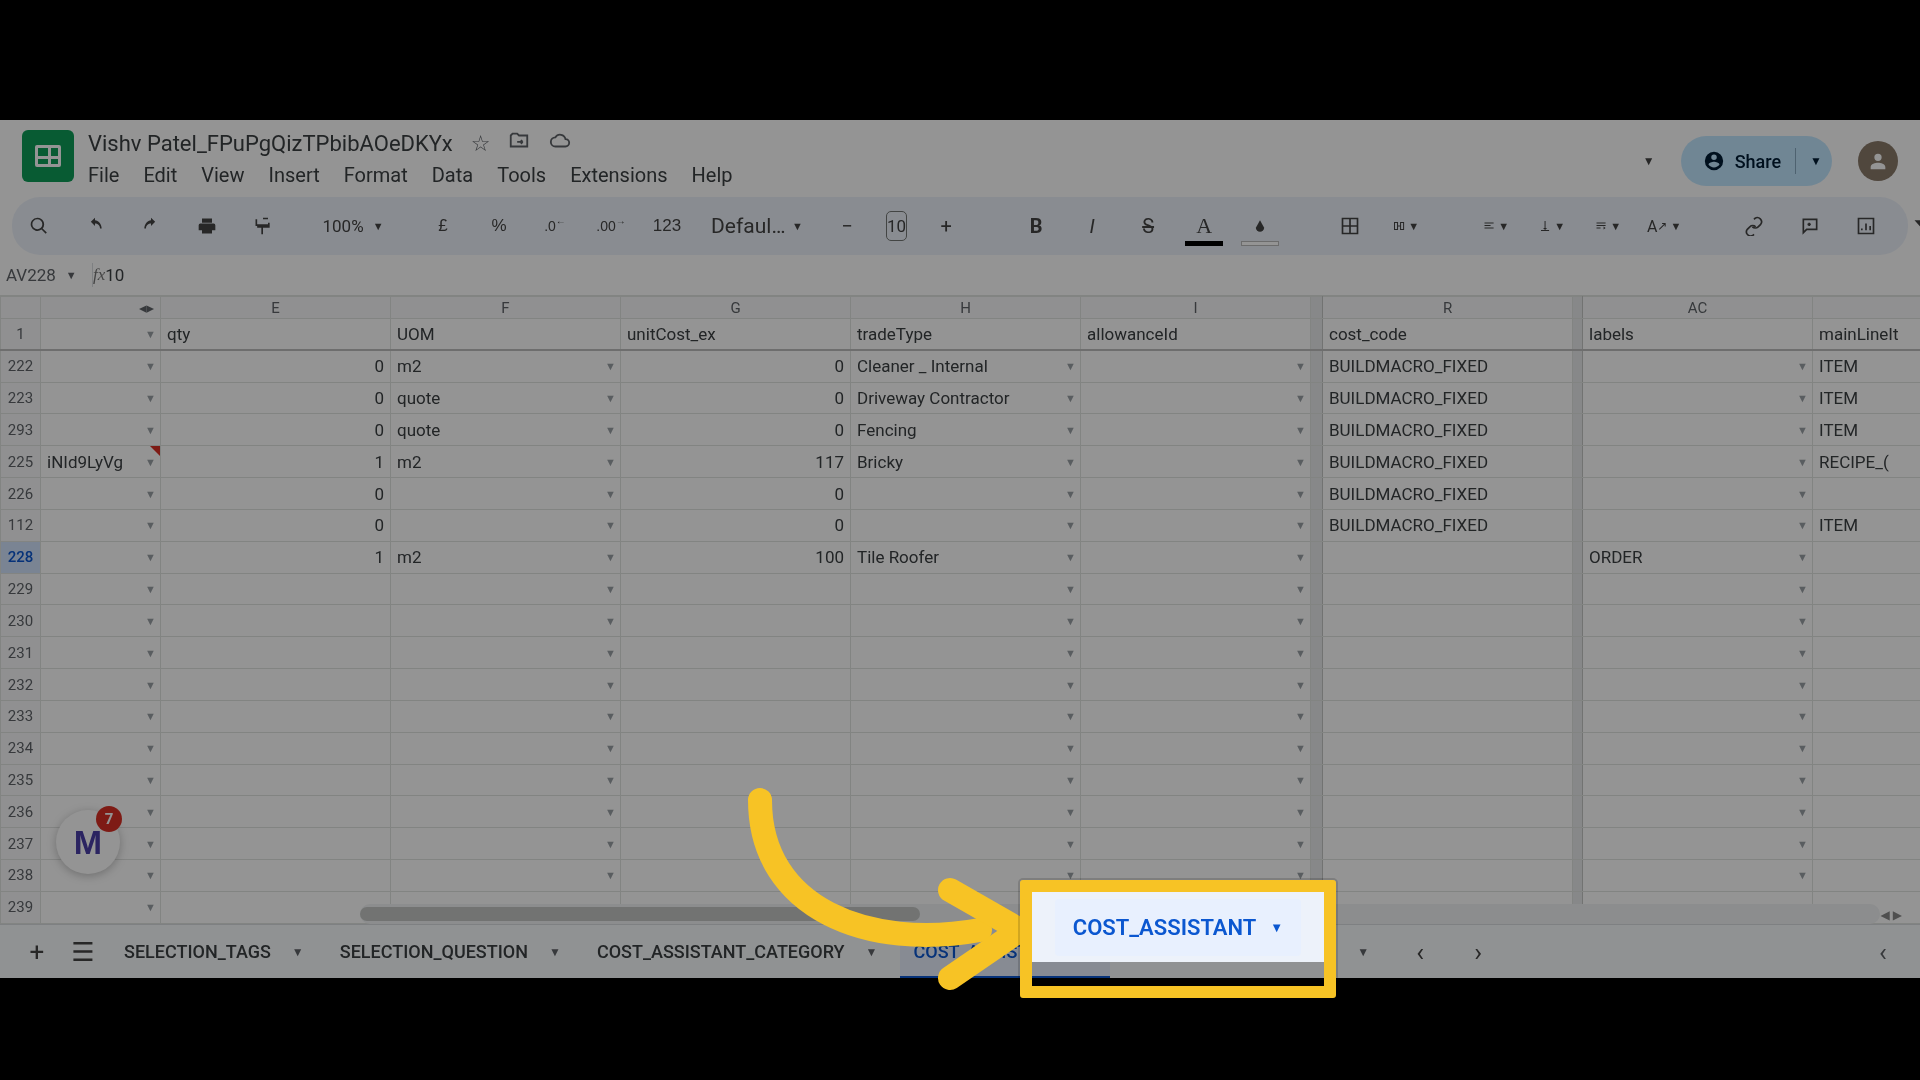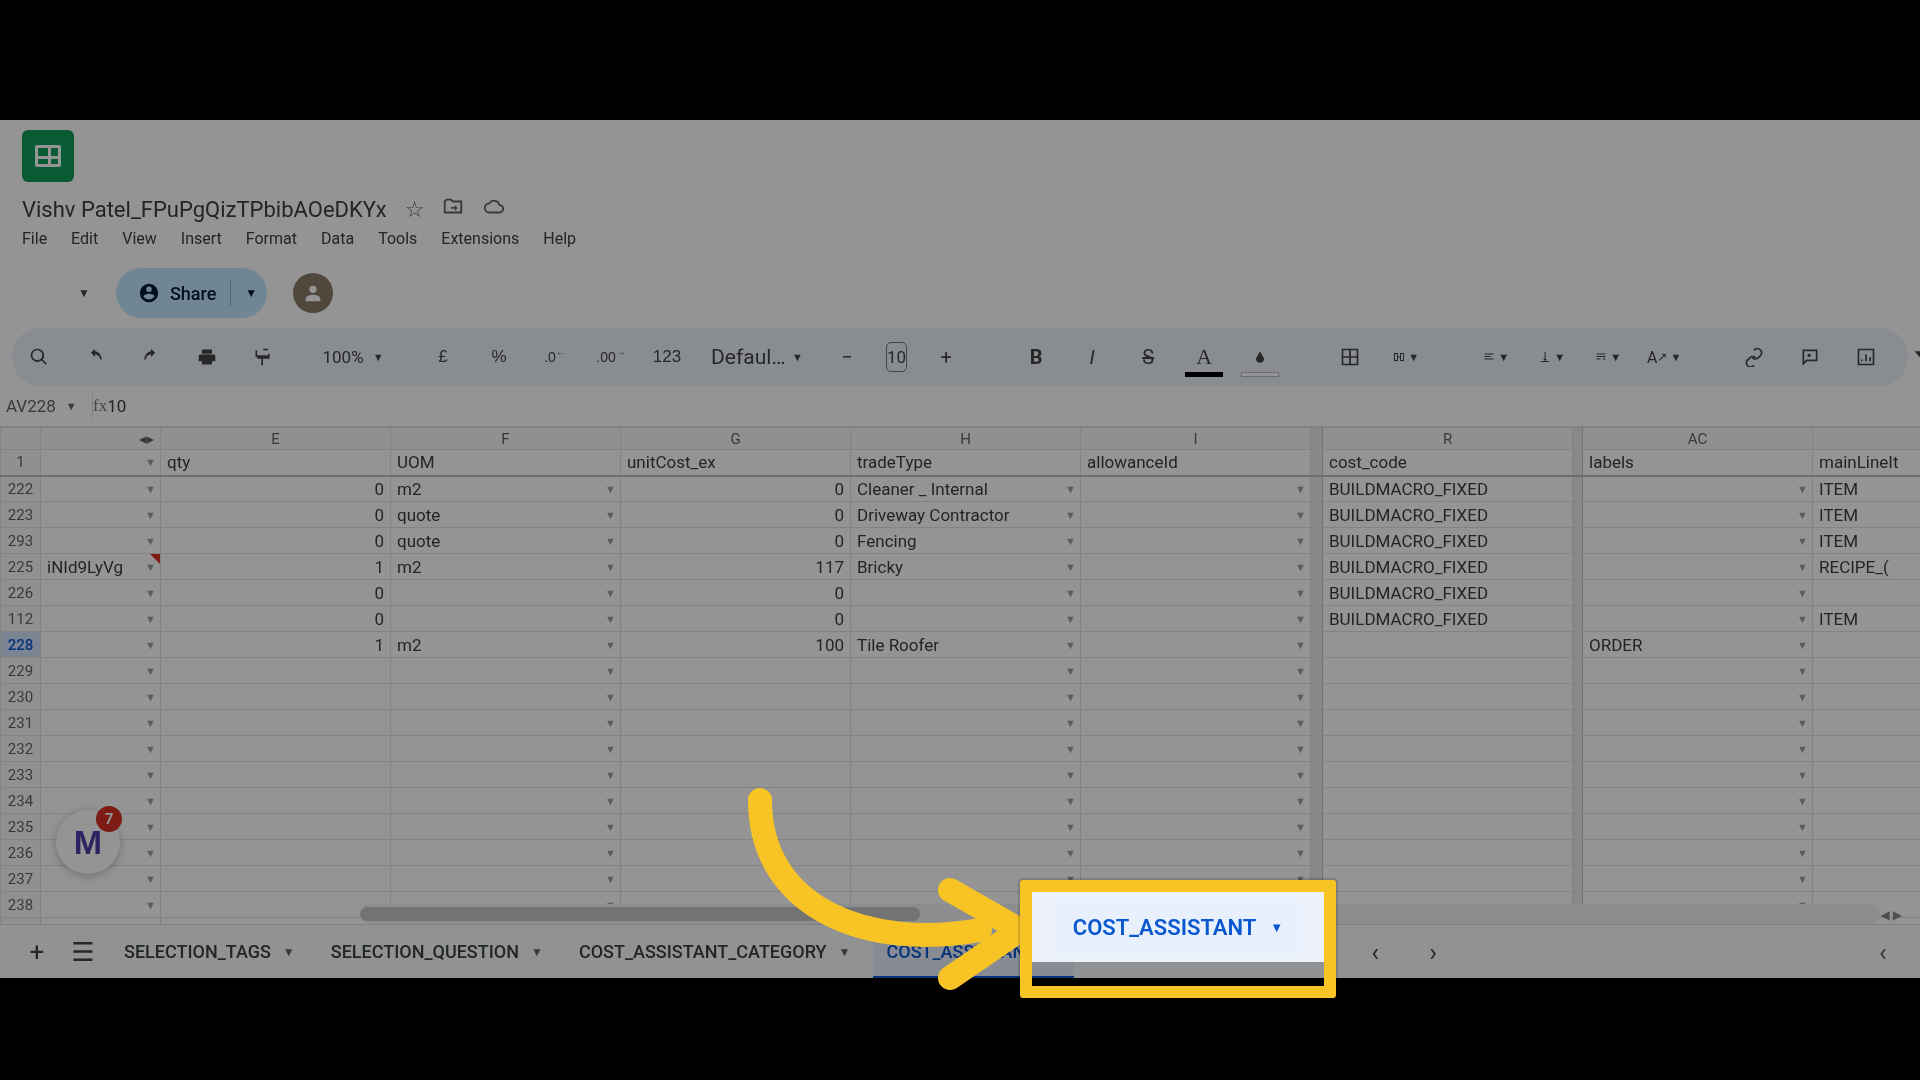--- a/index.html
+++ b/index.html
@@ -5,30 +5,30 @@
   * { box-sizing: border-box; margin: 0; padding: 0; }
   html, body { width: 1920px; height: 1080px; overflow: hidden; font-family: 'Google Sans', Roboto, Arial, sans-serif; background:#000; }
   .letterbox-top,.letterbox-bottom{ position:absolute; left:0; right:0; background:#000; z-index:500;}
   .letterbox-top{top:0;height:120px;}
   .letterbox-bottom{bottom:0;height:102px;}
   .app {
     position:absolute; left:0; right:0; top:120px; bottom:102px;
     background:#fff; display:flex; flex-direction:column;
   }
   
-  .titlebar{ display:flex; align-items:flex-start; padding:10px 22px 0 22px; gap:14px;flex-direction:column;}
+  .titlebar{ display:flex; align-items:flex-start; padding:10px 22px 0 22px; gap:14px;}
   .titlebar .logo{ width:52px; height:52px; background:#0f9d58; border-radius:6px; display:flex; align-items:center; justify-content:center; color:#fff;}
   .titlebar .logo-grid{width:26px;height:22px;border:3px solid #fff;border-radius:2px;position:relative;}
   .titlebar .logo-grid::before{content:"";position:absolute;left:0;right:0;top:8px;border-top:3px solid #fff;}
   .titlebar .logo-grid::after{content:"";position:absolute;top:0;bottom:0;left:10px;border-left:3px solid #fff;}
   .doc-meta{flex:1;}
   .doc-title-row{display:flex;align-items:center;gap:18px;font-size:22px;color:#3c4043;}
   .doc-title{font-weight:400;}
   .doc-icon{color:#5f6368;font-size:22px;cursor:pointer;}
-  .menu-row{display:flex;gap:24px;font-size:16px;color:#3c4043;margin-top:6px;}
+  .menu-row{display:flex;gap:24px;font-size:20px;color:#3c4043;margin-top:6px;}
   .menu-item{cursor:pointer;}
   .titlebar-right{display:flex;align-items:center;gap:26px;padding-top:6px;}
   .tb-btn{color:#444;font-size:26px;cursor:pointer;display:flex;align-items:center;gap:4px;}
   .share-btn{background:#c2e7ff;border-radius:999px;padding:12px 10px 12px 22px;display:flex;align-items:center;gap:10px;font-size:18px;color:#001d35;font-weight:500;cursor:pointer;}
   .share-btn .divider{width:1px;height:26px;background:rgba(0,29,53,.3);margin:0 4px;}
   .avatar{width:40px;height:40px;border-radius:50%;background:#8a7a6a;display:flex;align-items:center;justify-content:center;color:#fff;cursor:pointer;}
   .avatar svg{width:22px;height:22px;fill:#fff;}
   
   .toolbar{display:flex;align-items:center;gap:22px;padding:10px 10px;margin:10px 12px 0 12px;background:#edf2fa;border-radius:28px;height:58px;color:#444;}
   .tool{min-width:34px;height:36px;display:flex;align-items:center;justify-content:center;font-size:20px;color:#444;cursor:pointer;border-radius:6px;padding:0 4px;}
@@ -43,21 +43,21 @@
   .text-color-A .underline{position:absolute;left:-2px;right:-2px;bottom:-2px;height:5px;background:#000;}
   .fill-color{position:relative;}
   .fill-color .underline{position:absolute;left:-2px;right:-2px;bottom:-2px;height:5px;background:#fff;border:1px solid #bbb;}
   .tool svg{width:20px;height:20px;fill:#444;}
   .toolbar .spacer{flex:1;}
   
   .fx-row{display:flex;align-items:center;gap:0;padding:6px 12px 6px 0;border-bottom:1px solid #e1e3e1;color:#5f6368;font-size:17px;}
   .name-box{width:92px;display:flex;align-items:center;gap:10px;padding:4px 6px;}
   .name-box .caret{font-size:11px;color:#5f6368;}
   .fx-sep{width:1px;height:24px;background:#dadce0;}
-  .fx-label{font-family:serif;color:#777;}
+  .fx-label{font-style:italic;font-family:serif;color:#777;}
   .fx-input{flex:1;color:#3c4043;}
   
   .grid-wrap{flex:1;display:flex;overflow:hidden;position:relative;}
   .grid{width:100%;border-collapse:collapse;table-layout:fixed;font-size:17px;color:#3c4043;}
   .grid th,.grid td{border:1px solid #e1e3e1;height:26px;padding:0 6px;white-space:nowrap;overflow:hidden;position:relative;}
   .grid thead th{background:#f8f9fa;font-weight:400;color:#5f6368;text-align:center;height:22px;font-size:15px;}
   .grid .corner{background:#f8f9fa;width:32px;}
   .grid .rowhdr{background:#f8f9fa;text-align:center;color:#5f6368;width:40px;font-size:15px;}
   .grid .rowhdr.sel{background:#d3e3fd;color:#0b57d0;font-weight:500;}
   .hdr-row td{font-weight:400;background:#fff;}
@@ -66,21 +66,21 @@
   .num{text-align:right;}
   .grid td.break,.grid th.break{padding:0;background:#e8eaed;border-left:1px solid #c4c7c5;border-right:1px solid #c4c7c5;}
   .note-tri{position:absolute;top:0;right:0;width:0;height:0;border-left:10px solid transparent;border-top:10px solid #d93025;}
   
   .hscroll{position:absolute;left:360px;right:40px;bottom:0;height:20px;background:#f1f3f4;border-radius:10px;z-index:50;}
   .hscroll .thumb{position:absolute;left:0;width:560px;top:3px;bottom:3px;background:#c4c7c5;border-radius:8px;}
   .mini-scroll-ctl{position:absolute;right:18px;bottom:2px;display:flex;gap:2px;font-size:12px;color:#888;z-index:51;}
   
   .sheetbar{display:flex;align-items:center;gap:8px;padding:0 18px;height:54px;border-top:1px solid #dadce0;background:#f9fbfd;font-size:18px;color:#3c4043;}
   .sheetbar .sb-btn{width:38px;height:38px;display:flex;align-items:center;justify-content:center;color:#444;cursor:pointer;font-size:26px;}
-  .sheet-tab{display:flex;align-items:center;gap:12px;padding:4px 14px;height:100%;cursor:pointer;font-weight:500;color:#3c4043;white-space:nowrap;}
+  .sheet-tab{display:flex;align-items:center;gap:21px;padding:4px 14px;height:100%;cursor:pointer;font-weight:500;color:#3c4043;white-space:nowrap;}
   .sheet-tab .caret{font-size:12px;color:#5f6368;}
   .sheet-tab.active{color:#0b57d0;background:#e8f0fe;border-radius:4px 4px 0 0;position:relative;}
   .sheet-tab.active::after{content:"";position:absolute;left:0;right:0;bottom:-1px;height:3px;background:#0b57d0;}
   .sheetbar .nav-arrows{margin-left:10px;display:flex;gap:20px;color:#5f6368;}
   .sheetbar .right-collapse{margin-left:auto;color:#5f6368;}
   
   .float-badge{position:absolute;left:56px;bottom:50px;width:64px;height:64px;border-radius:50%;background:#fff;box-shadow:0 2px 10px rgba(0,0,0,.25);display:flex;align-items:center;justify-content:center;z-index:60;}
   .float-badge .m-shape{font-size:34px;font-weight:900;color:#4a3ea8;font-family:Arial;}
   .float-badge .count{position:absolute;top:-4px;right:-2px;width:26px;height:26px;background:#d93025;color:#fff;border-radius:50%;display:flex;align-items:center;justify-content:center;font-size:15px;font-weight:700;}
   

